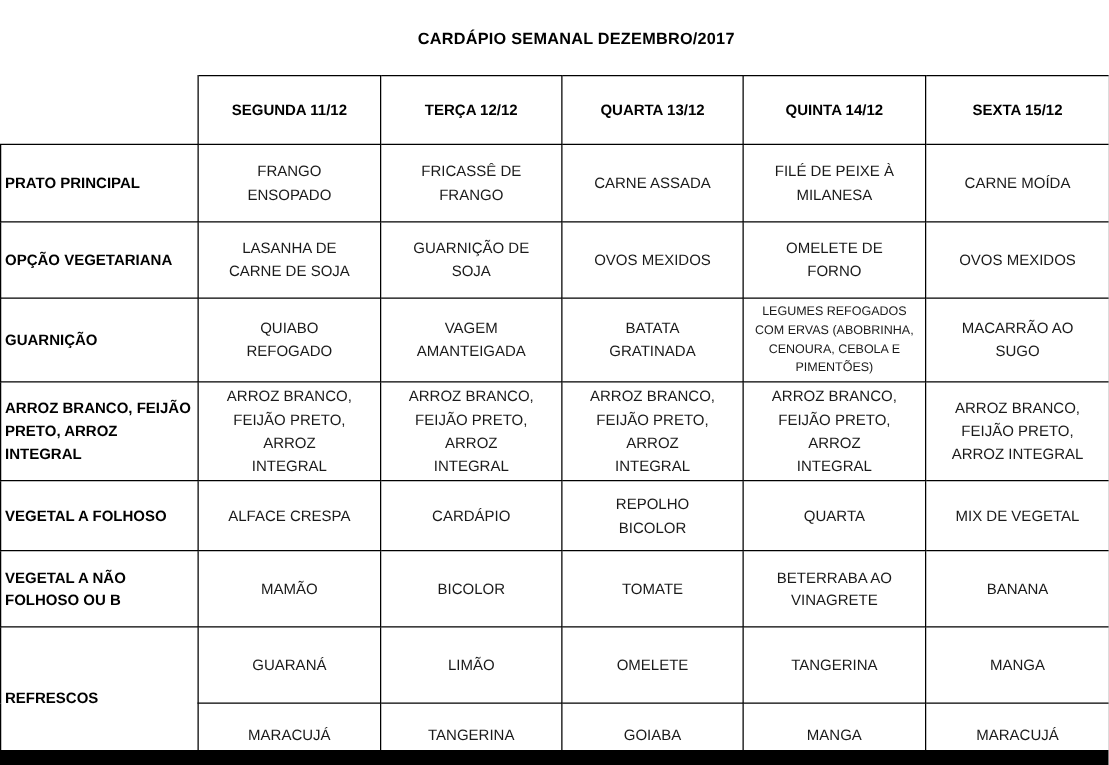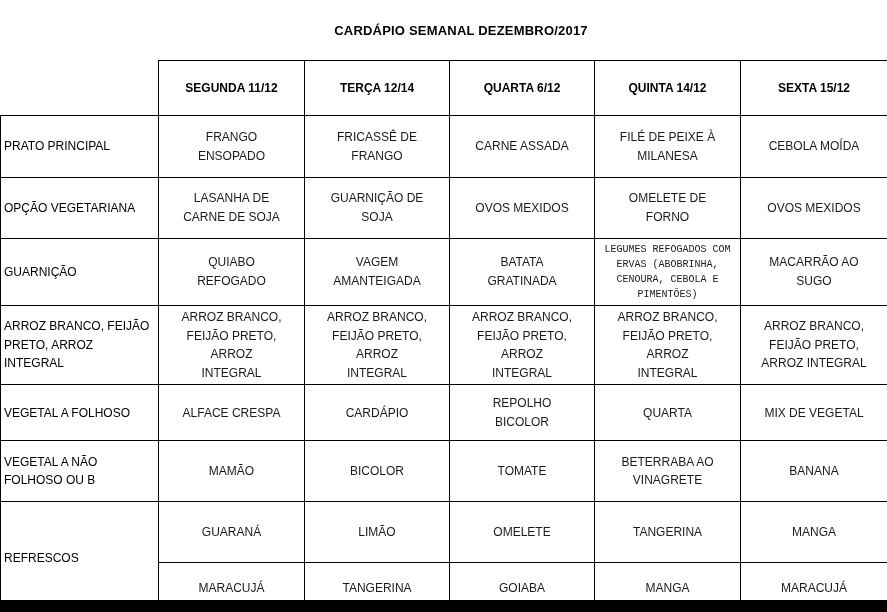--- a/index.html
+++ b/index.html
@@ -45,36 +45,35 @@
     border-left: none;
   }
 
   .menu th.dayhead {
     text-align: center;
     font-weight: bold;
   }
 
   .menu th.rowlabel {
     text-align: left;
-    font-weight: normal;
+    font-weight: bold;
     padding-left: 3px;
     padding-right: 2px;
   }
 
   .menu td.data {
     text-align: center;
     font-weight: normal;
     color: #1a1a1a;
   }
 
   .menu td.small {
     font-size: 10px;
     line-height: 1.5;
     padding: 2px 3px;
-    font-family: Liberation Mono, monospace;
   }
 
   .bottom-bar {
     position: absolute;
     left: 0;
     bottom: 0;
     width: 887px;
     height: 12px;
     background: #000000;
   }
@@ -93,33 +92,33 @@
         <col style="width:145px">
       <col style="width:145px">
         <col style="width:146px">
         <col style="width:147px">
     </colgroup>
 
     <tbody>
         <tr style="height:55px">
       <td class="corner"></td>
       <th class="dayhead">SEGUNDA  11/12</th>
-      <th class="dayhead">TERÇA 12/14</th>
-      <th class="dayhead">QUARTA 6/12</th>
+      <th class="dayhead">TERÇA 12/12</th>
+      <th class="dayhead">QUARTA 13/12</th>
       <th class="dayhead">QUINTA 14/12</th>
       <th class="dayhead">SEXTA 15/12</th>
     </tr>
 
     <tr style="height:62px">
       <th class="rowlabel">PRATO PRINCIPAL</th>
       <td class="data">FRANGO ENSOPADO</td>
       <td class="data">FRICASSÊ DE FRANGO</td>
       <td class="data">CARNE ASSADA</td>
       <td class="data">FILÉ DE PEIXE À MILANESA</td>
-      <td class="data">CEBOLA MOÍDA</td>
+      <td class="data">CARNE MOÍDA</td>
     </tr>
 
     <tr style="height:61px">
       <th class="rowlabel">OPÇÃO VEGETARIANA</th>
       <td class="data">LASANHA DE CARNE DE SOJA</td>
       <td class="data">GUARNIÇÃO DE SOJA</td>
       <td class="data">OVOS MEXIDOS</td>
       <td class="data">OMELETE DE FORNO</td>
       <td class="data">OVOS MEXIDOS</td>
     </tr>

